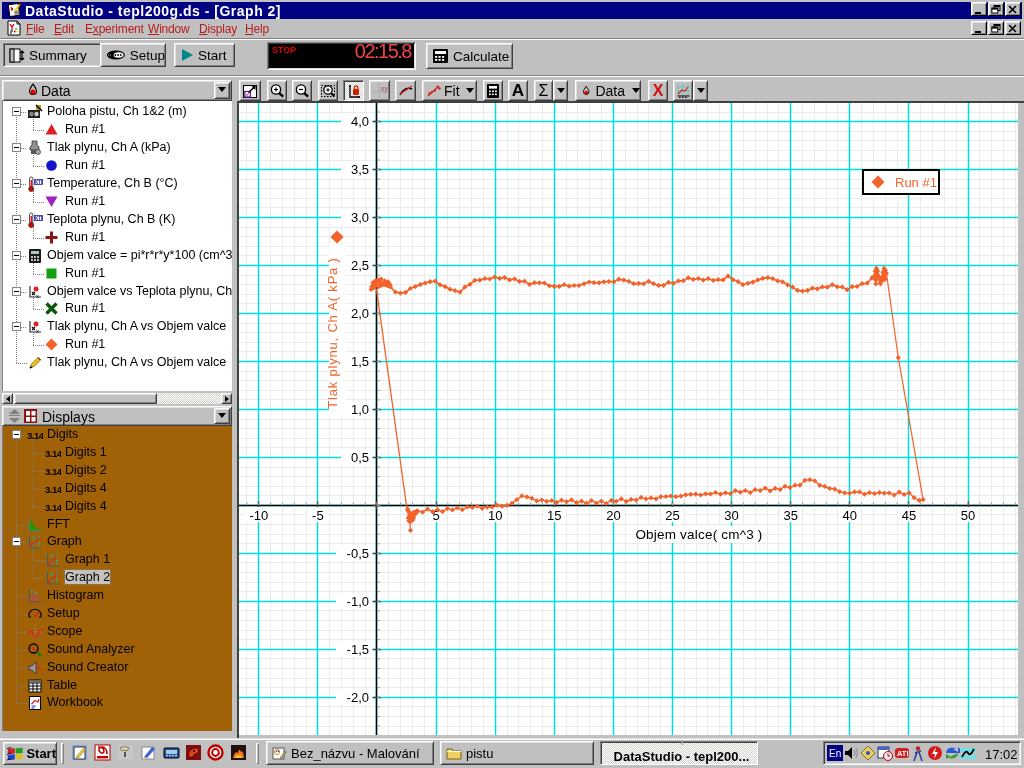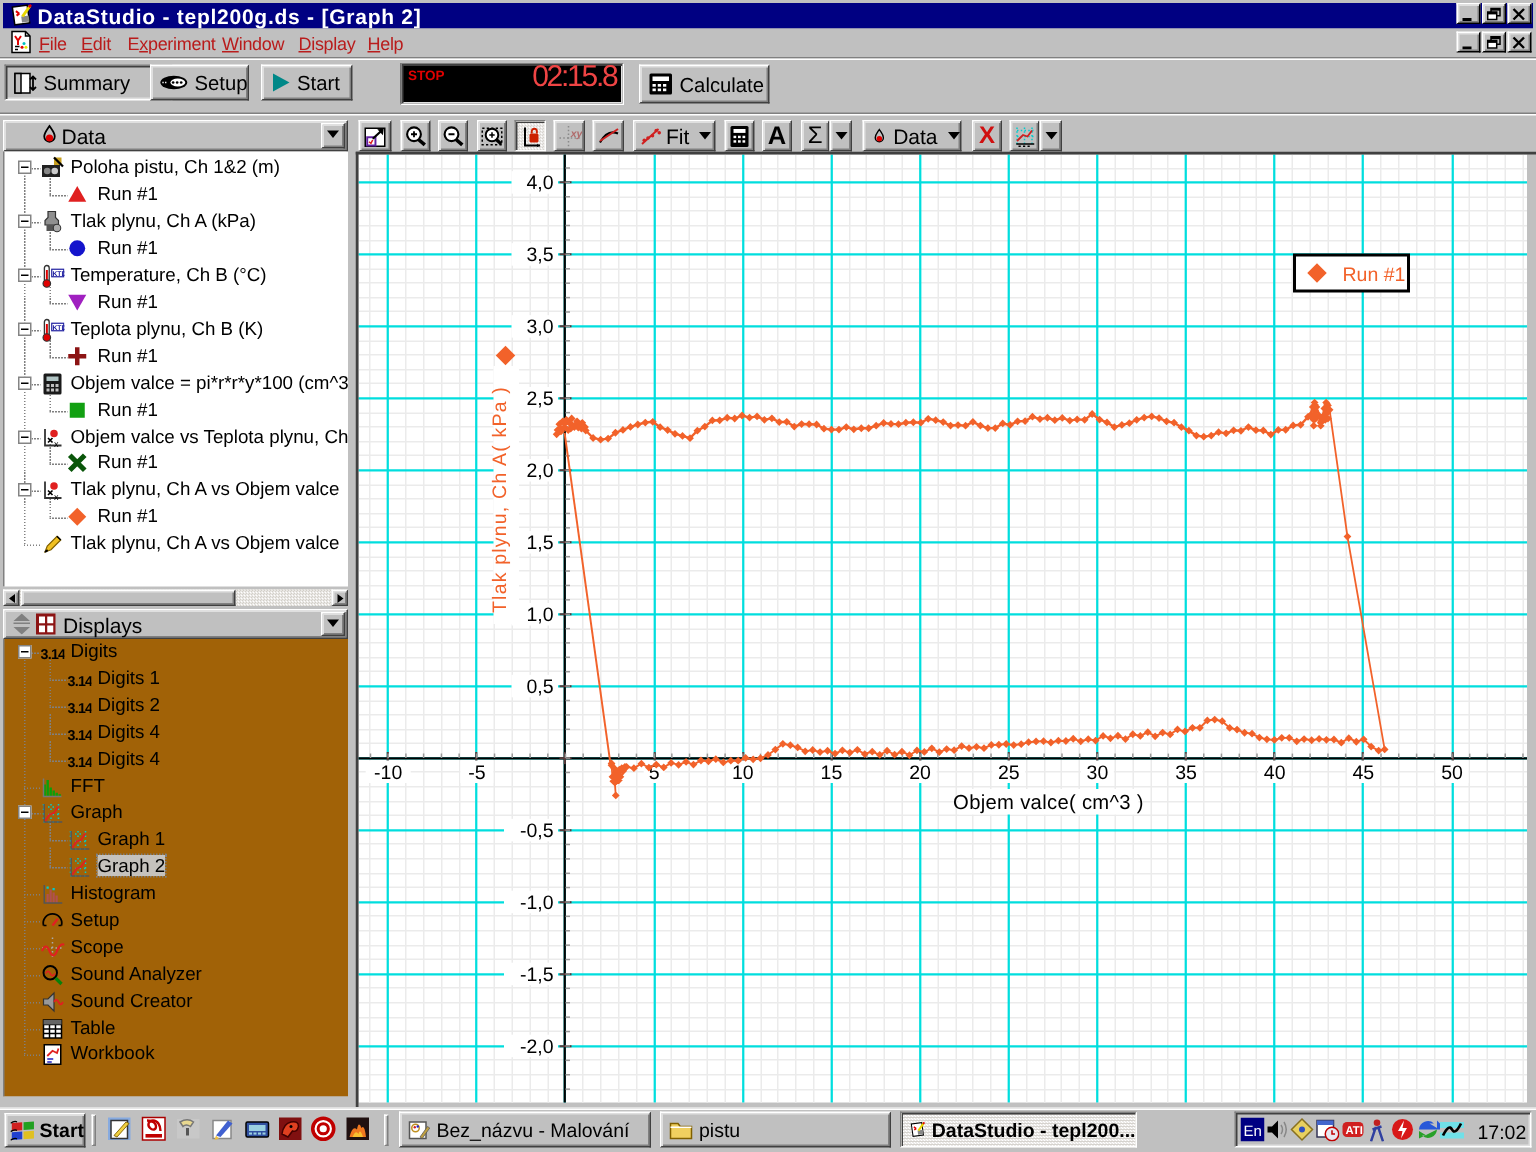--- a/index.html
+++ b/index.html
@@ -1,19 +1,19 @@
 <!DOCTYPE html>
 <html><head><meta charset="utf-8"><style>
 * { margin:0; padding:0; box-sizing:border-box; }
 html,body { width:1024px; height:768px; overflow:hidden; }
 body { font-family:"Liberation Sans", sans-serif; background:#c0c0c0; position:relative; font-size:13px; }
 .abs { position:absolute; }
 .raised2 { border:1px solid; border-color:#fff #404040 #404040 #fff; box-shadow: inset 1px 1px 0 #dfdfdf, inset -1px -1px 0 #808080; background:#c0c0c0; }
 .sunk { border:1px solid; border-color:#808080 #fff #fff #808080; box-shadow: inset 1px 1px 0 #404040, inset -1px -1px 0 #dfdfdf; }
-.pressed { border:1px solid; border-color:#808080 #fff #fff #808080; box-shadow: inset 1px 1px 0 #404040; background-color:#d9d6ce; background-image:repeating-conic-gradient(#ffffff 0% 25%, #d6d3ce 25% 50%); background-size:2px 2px; }
+.pressed { border:1px solid; border-color:#808080 #fff #fff #808080; box-shadow: inset 1px 1px 0 #404040; background-color:#d9d6ce; background-image:repeating-conic-gradient(#ffffff 0% 25%, #d6d3ce 25% 50%); background-size:2px 2px;flex-direction:column; }
 #titlebar { position:absolute; left:2px; top:2px; width:1020px; height:17px; background:#000082; color:#fff; font-weight:bold; font-size:14px; letter-spacing:0.5px; }
 #titlebar .txt { position:absolute; left:23px; top:1px; }
 .wbtn { position:absolute; width:16px; height:14px; background:#c0c0c0; border:1px solid; border-color:#fff #000 #000 #fff; box-shadow: inset 1px 1px 0 #dfdfdf, inset -1px -1px 0 #808080; display:flex; align-items:flex-end; justify-content:center; padding-bottom:1px; }
 #menubar { position:absolute; left:2px; top:19px; width:1020px; height:19px; background:#c0c0c0; }
 .mi { position:absolute; top:4px; font-size:12px; color:#b91c1c; letter-spacing:-0.2px; }
 .mi u { text-decoration:underline; }
 .tbtn { position:absolute; display:flex; align-items:center; gap:4px; padding-left:5px; font-size:13.5px; color:#000; }
 .gbtn { position:absolute; width:20px; height:21px; display:flex; align-items:center; justify-content:center; }
 .tl { position:absolute; white-space:nowrap; font-size:12.5px; color:#000; }
 .tl.sel { background:#c5c2bd; outline:1px dotted #808080; }

